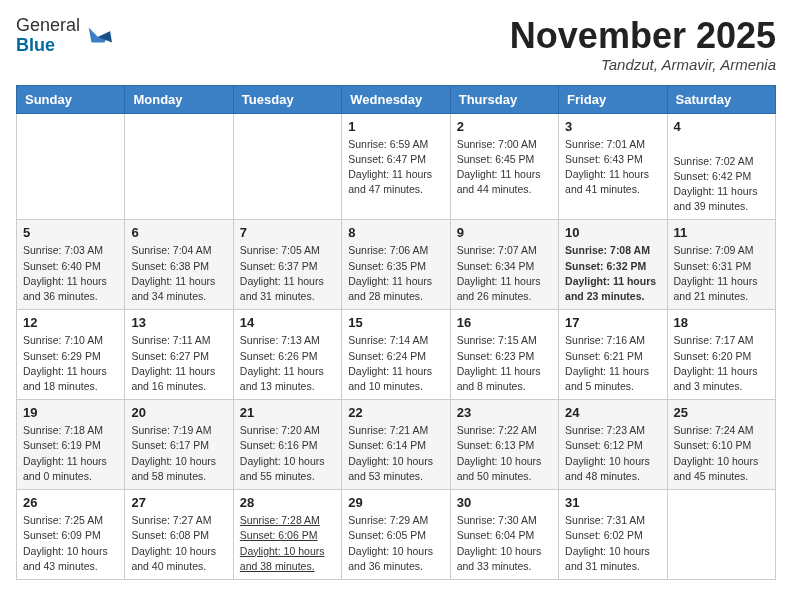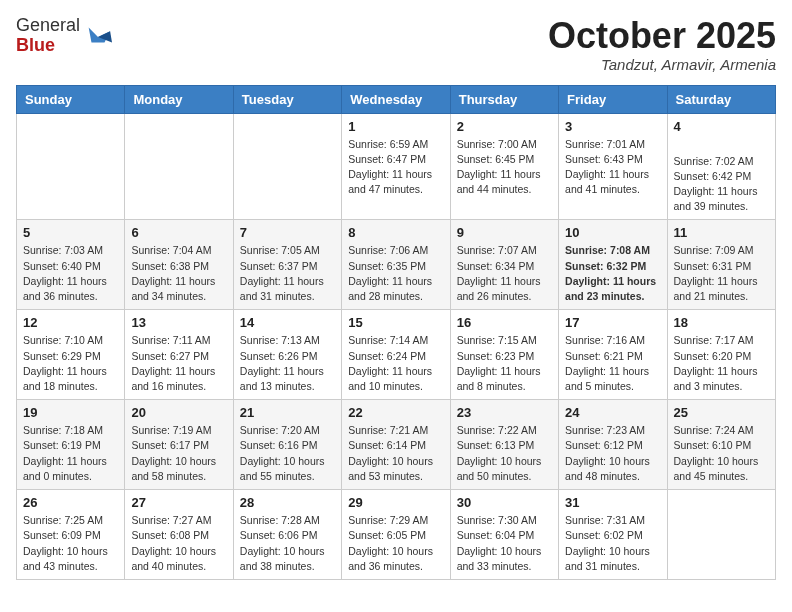--- a/index.html
+++ b/index.html
@@ -26,21 +26,21 @@
       line-height: 1.1;
     }
     .logo-general {
       font-size: 18px;
       font-weight: normal;
       color: #333;
     }
     .logo-blue {
       font-size: 18px;
       font-weight: bold;
-      color: #b91c1c;
+      color: #0369a1;
     }
     .logo-icon {
       width: 28px;
       height: 28px;
       margin-left: 4px;
     }
     .title-block {
       text-align: right;
     }
     .month-title {
@@ -106,21 +106,21 @@
     <div class="logo-text">
       <span class="logo-general">General</span>
       <span class="logo-blue">Blue</span>
     </div>
     <svg class="logo-icon" viewBox="0 0 30 30" xmlns="http://www.w3.org/2000/svg">
       <polygon points="8,22 22,22 28,10 15,16 5,6" fill="#3b7fc4"></polygon>
       <polygon points="15,16 28,10 30,22" fill="#1a4f8a"></polygon>
     </svg>
   </div>
   <div class="title-block">
-    <div class="month-title">October 2025</div>
+    <div class="month-title">November 2025</div>
     <div class="subtitle">Tandzut, Armavir, Armenia</div>
   </div>
 </div>
 
 <table class="calendar">
   <thead>
     <tr>
     <th>Sunday</th>
         <th>Monday</th>
         <th>Tuesday</th>
@@ -327,21 +327,21 @@
         </td>
         <td>
           <span class="day-num">27</span>
           <div class="day-info" style="white-space: pre-line;">Sunrise: 7:27 AM
 Sunset: 6:08 PM
 Daylight: 10 hours
 and 40 minutes.</div>
         </td>
         <td>
           <span class="day-num">28</span>
-          <div class="day-info" style="white-space: pre-line;">Sunrise: 7:28 AM
+          <div class="day-info" style="white-space: pre-line; text-decoration: underline;">Sunrise: 7:28 AM
 Sunset: 6:06 PM
 Daylight: 10 hours
 and 38 minutes.</div>
         </td>
         <td>
           <span class="day-num">29</span>
           <div class="day-info" style="white-space: pre-line;">Sunrise: 7:29 AM
 Sunset: 6:05 PM
 Daylight: 10 hours
 and 36 minutes.</div>

